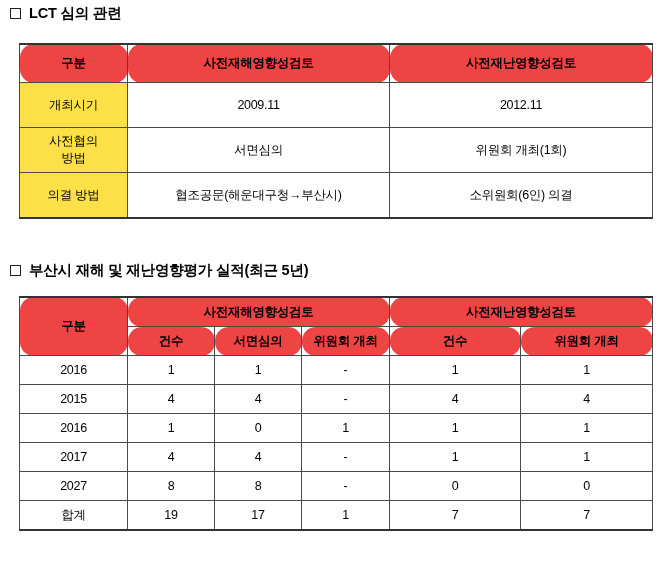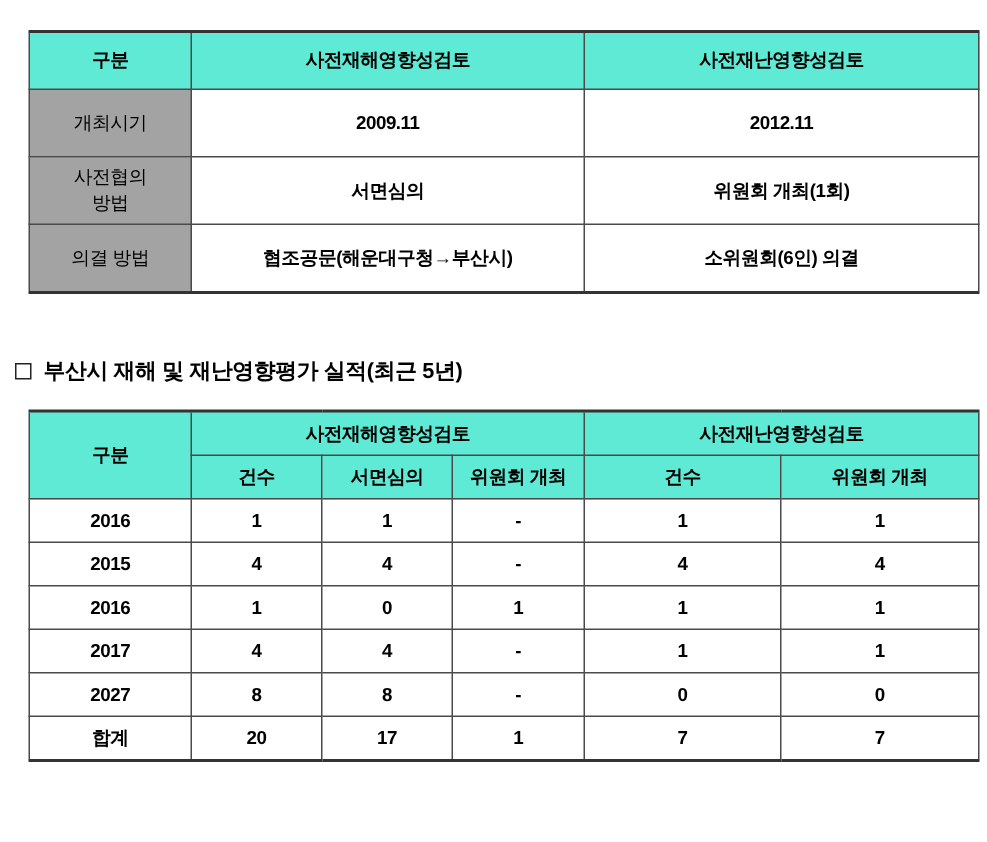--- a/index.html
+++ b/index.html
@@ -49,47 +49,51 @@
   }
   table.tbl1 { margin-top: 20px; margin-left: 9px; }
   table.tbl2 { margin-top: 16px; margin-left: 9px; }
 
   th, td {
     border: 1px solid #4a4a4a;
     text-align: center;
     vertical-align: middle;
     letter-spacing: -0.3px;
     padding: 0;
-    font-weight: bold;
   }
   .tbl1 th, .tbl2 th {
-    background: #5eead4;
+    background: #ef4444;
     font-weight: bold;
     font-size: 12.5px;
+    border-radius: 14px;
   }
   .tbl1 thead th { height: 37px; }
   .tbl1 tbody td { height: 44px; font-size: 12.5px; }
-  .tbl1 .rowlabel { background: #a3a3a3; font-weight: normal; }
+  .tbl1 .rowlabel { background: #fde047; font-weight: normal; }
   .tbl1 .twoline { line-height: 1.35; text-align: center; }
 
   .tbl2 thead th.group { height: 28px; }
   .tbl2 thead th.sub { height: 28px; }
   .tbl2 thead th.corner { height: 56px; }
   .tbl2 tbody td { height: 28px; font-size: 12.5px; }
 
   .outer-top { border-top-width: 2px; border-top-color: #333; }
   .outer-bottom { border-bottom-width: 2px; border-bottom-color: #333; margin-top: 32px; }
 
   .spacer-40 { height: 42px; }
 </style>
 </head>
 <body>
 
 <div class="page">
 
+  <div class="section-heading" id="heading1-wrap">
+    <span class="heading-marker"></span>
+    <span>LCT 심의 관련</span>
+  </div>
 
   <table class="tbl1">
     <colgroup>
       <col style="width:108px">
       <col style="width:262px">
       <col style="width:263px">
     </colgroup>
     <thead>
       <tr>
         <th class="outer-top">구분</th>
@@ -185,21 +189,21 @@
       <tr>
         <td>2027</td>
         <td>8</td>
         <td>8</td>
         <td>-</td>
         <td>0</td>
         <td>0</td>
       </tr>
       <tr>
         <td class="outer-bottom">합계</td>
-        <td class="outer-bottom">20</td>
+        <td class="outer-bottom">19</td>
         <td class="outer-bottom">17</td>
         <td class="outer-bottom">1</td>
         <td class="outer-bottom">7</td>
         <td class="outer-bottom">7</td>
       </tr>
     </tbody>
   </table>
 
 </div>
 

